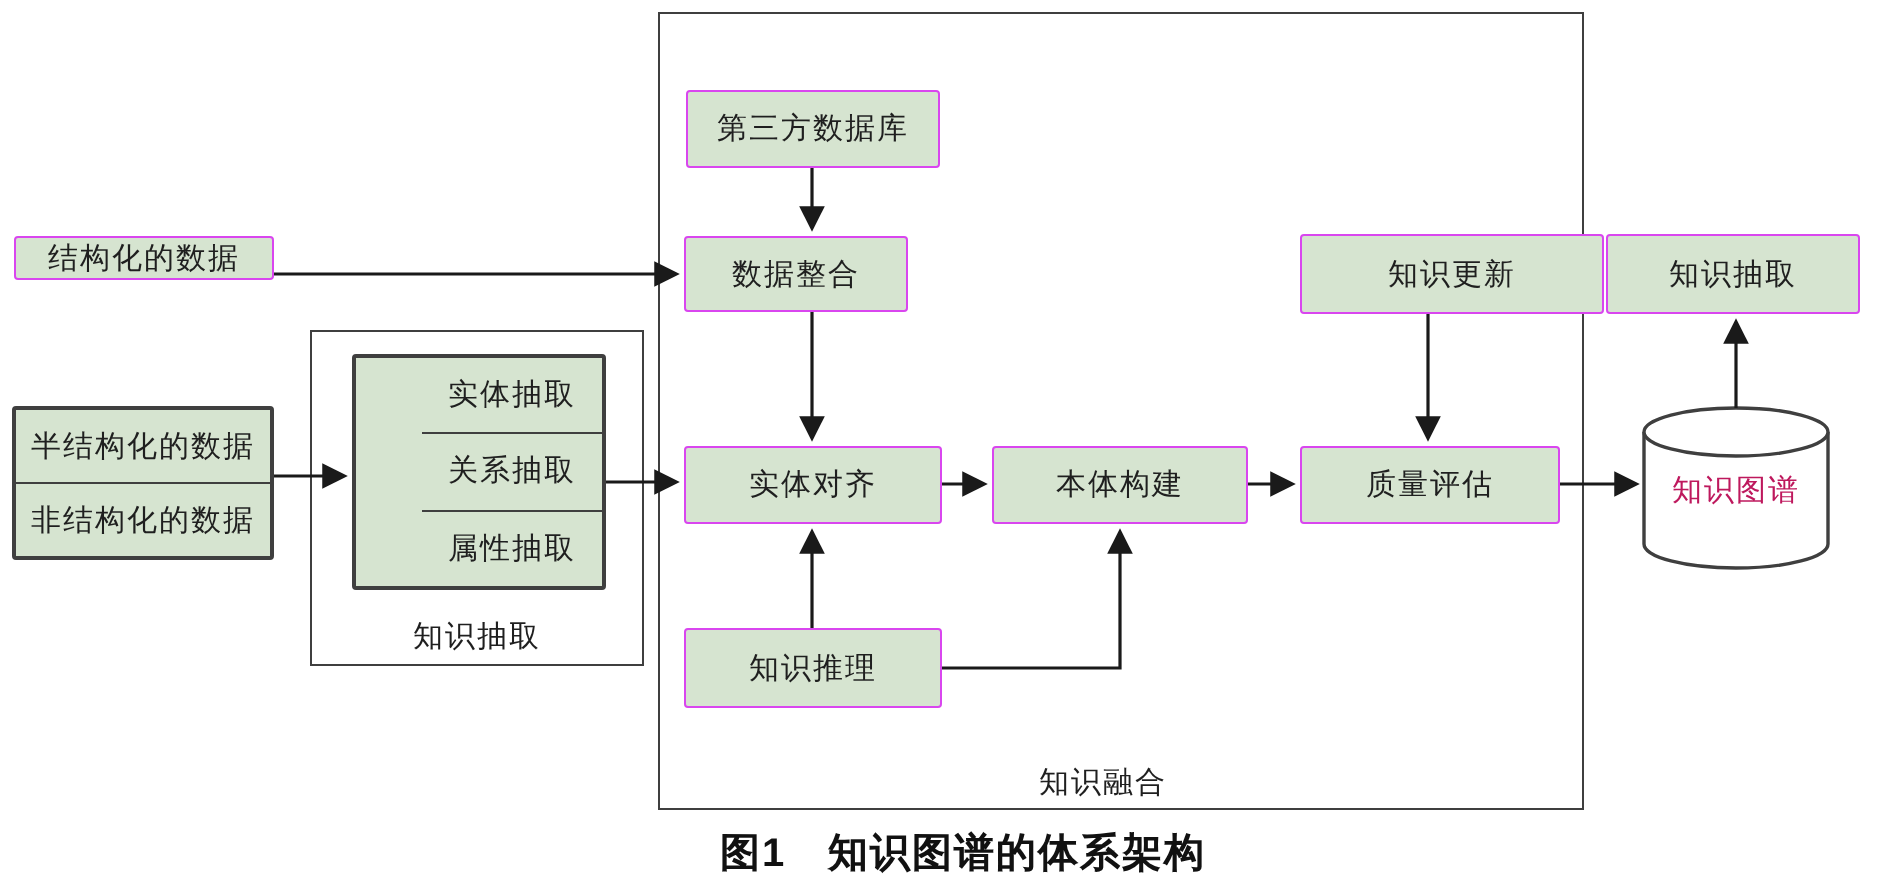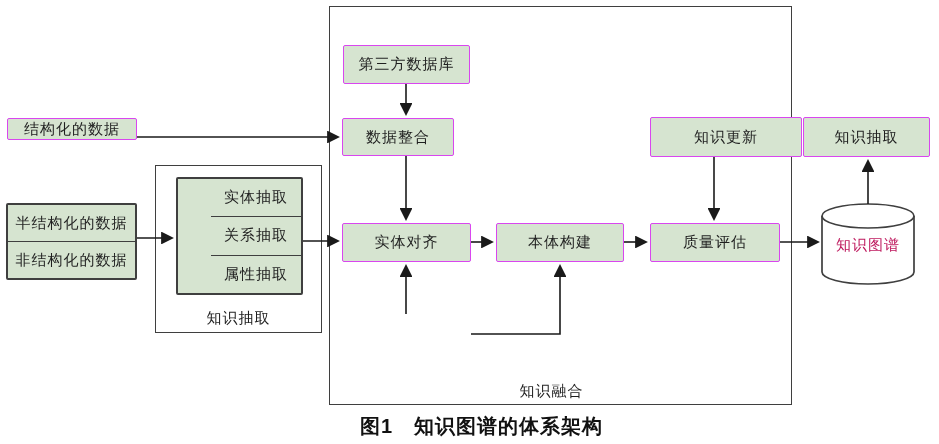--- a/index.html
+++ b/index.html
@@ -90,20 +90,23 @@
   </div>
 
   <div class="gbox" style="left:342px;top:223px;width:129px;height:39px;">
     <span>实体对齐</span>
   </div>
 
   <div class="gbox" style="left:496px;top:223px;width:128px;height:39px;">
     <span>本体构建</span>
   </div>
 
+  <div class="gbox" style="left:342px;top:314px;width:129px;height:40px;">
+    <span>知识推理</span>
+  </div>
 
   <div class="gbox" style="left:650px;top:117px;width:152px;height:40px;">
     <span>知识更新</span>
   </div>
 
   <div class="gbox" style="left:650px;top:223px;width:130px;height:39px;">
     <span>质量评估</span>
   </div>
 
   <div class="gbox" style="left:803px;top:117px;width:127px;height:40px;">

